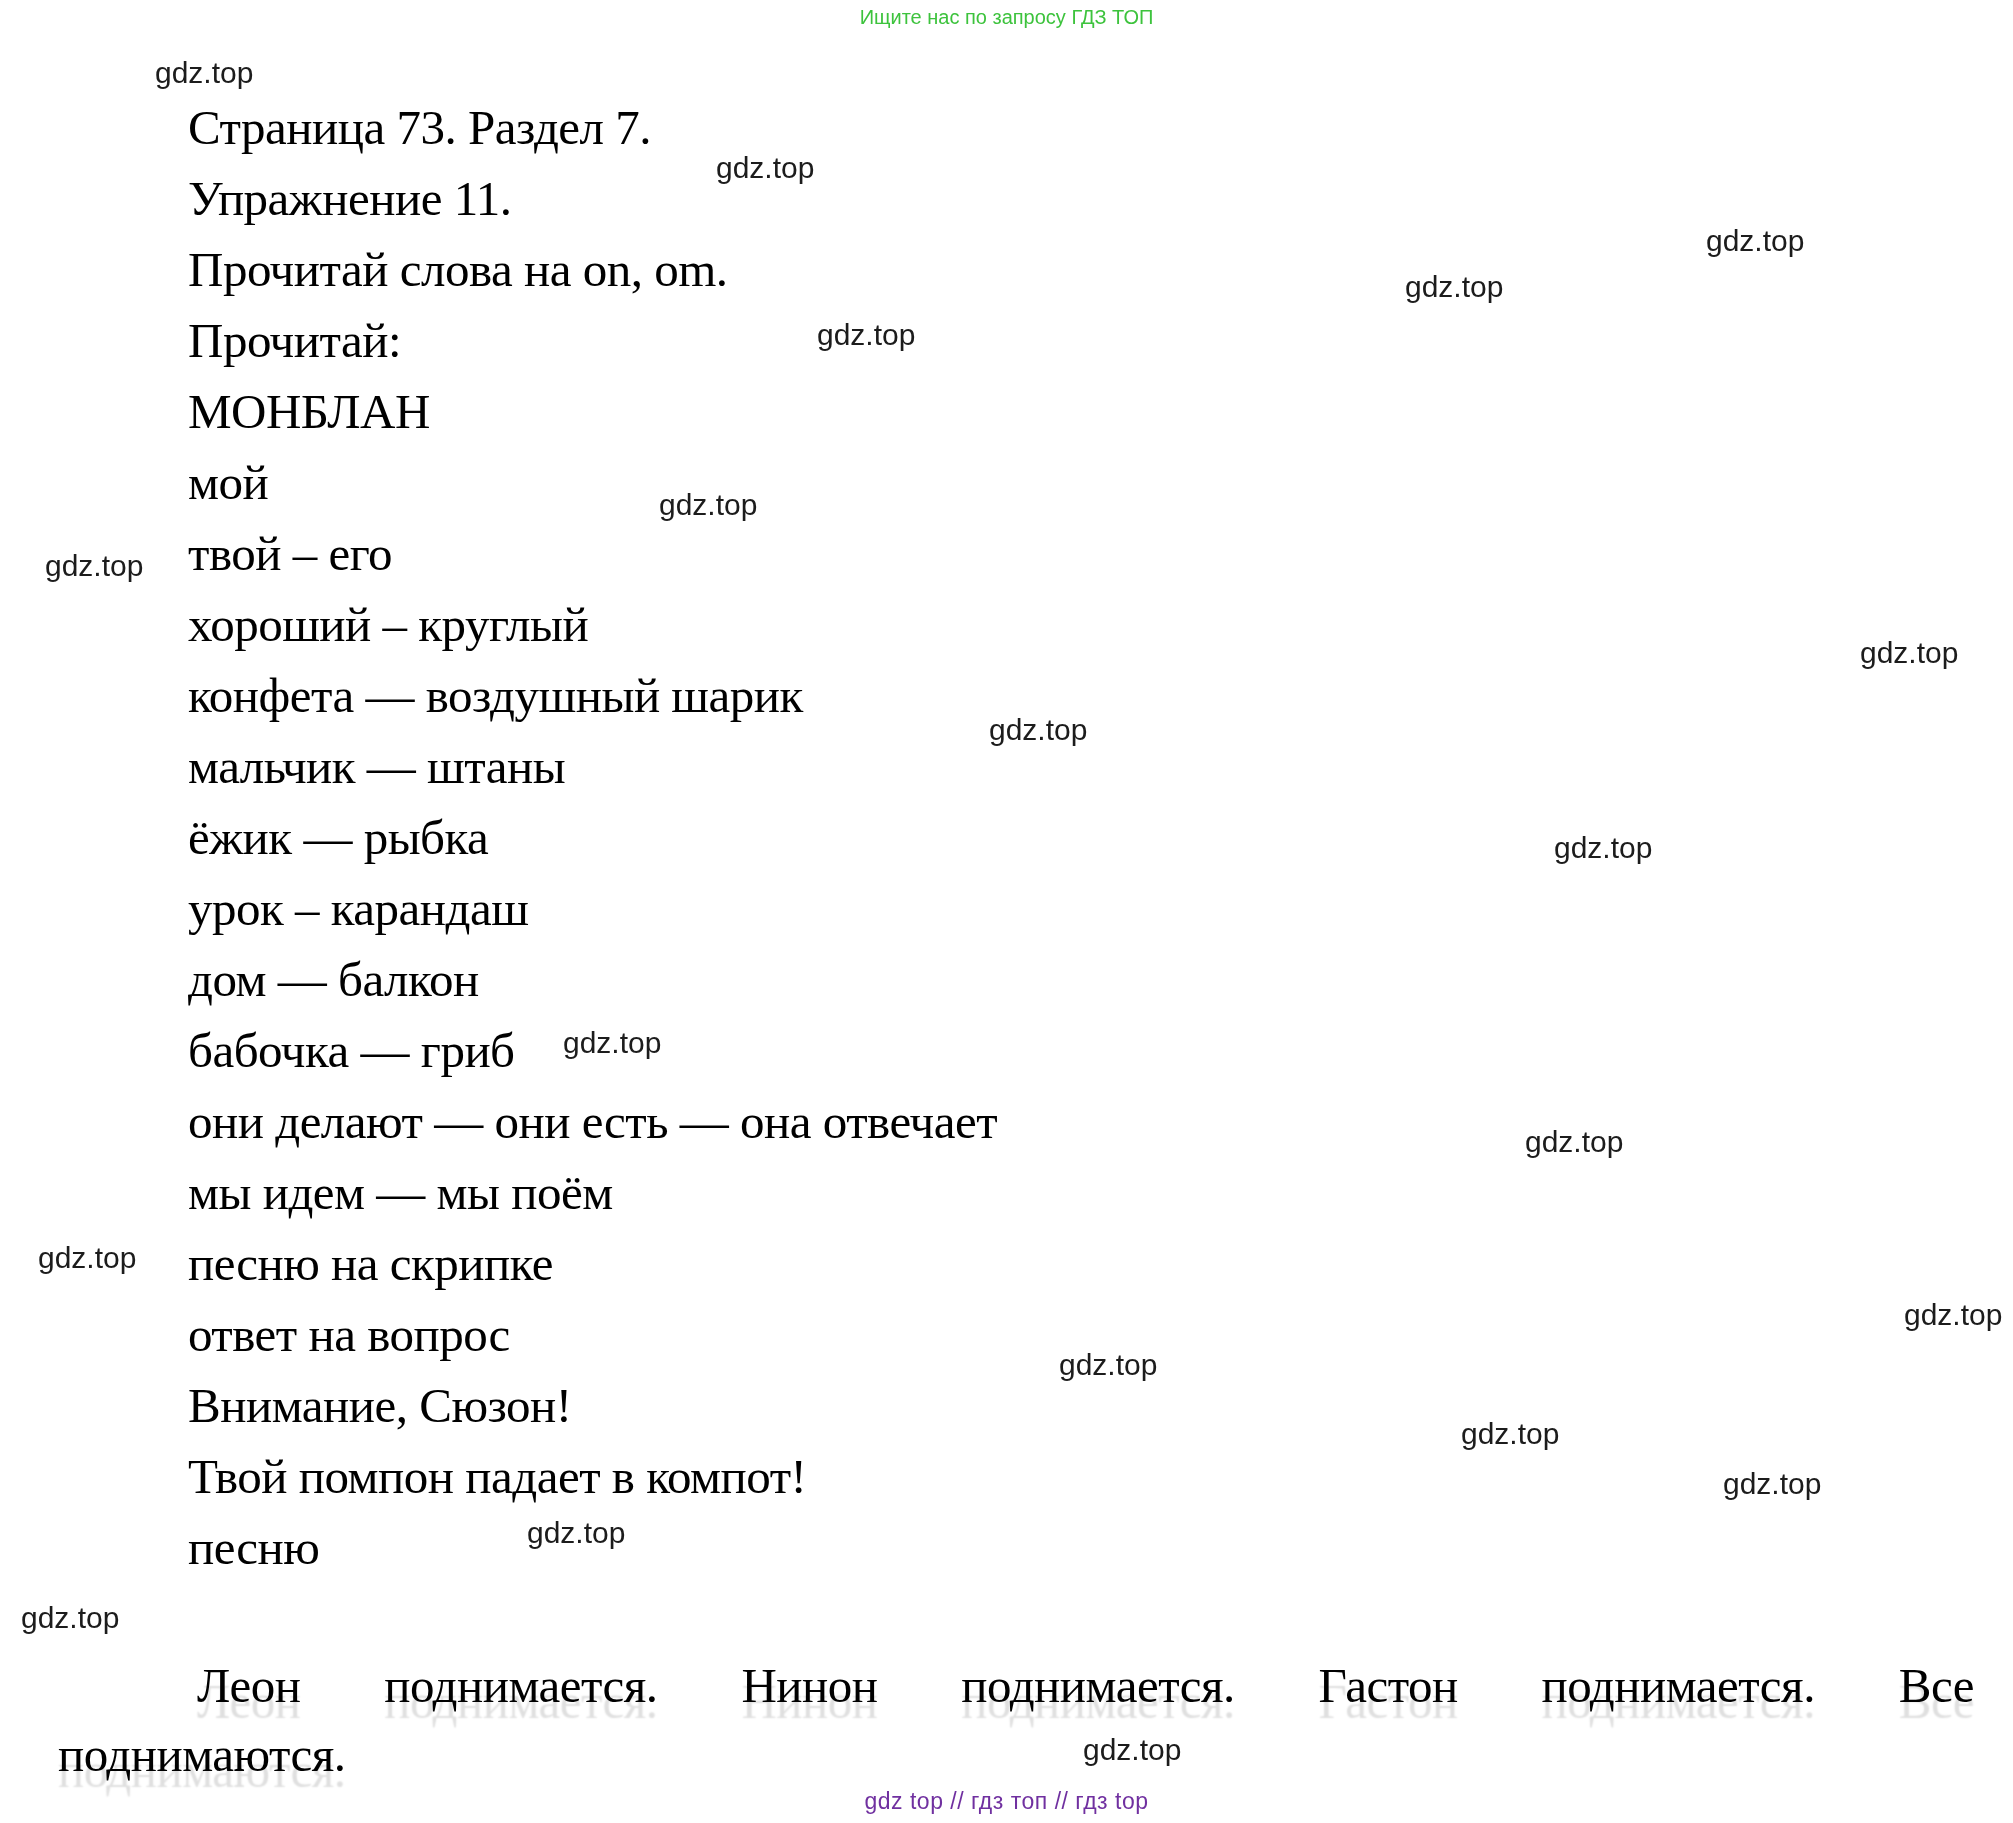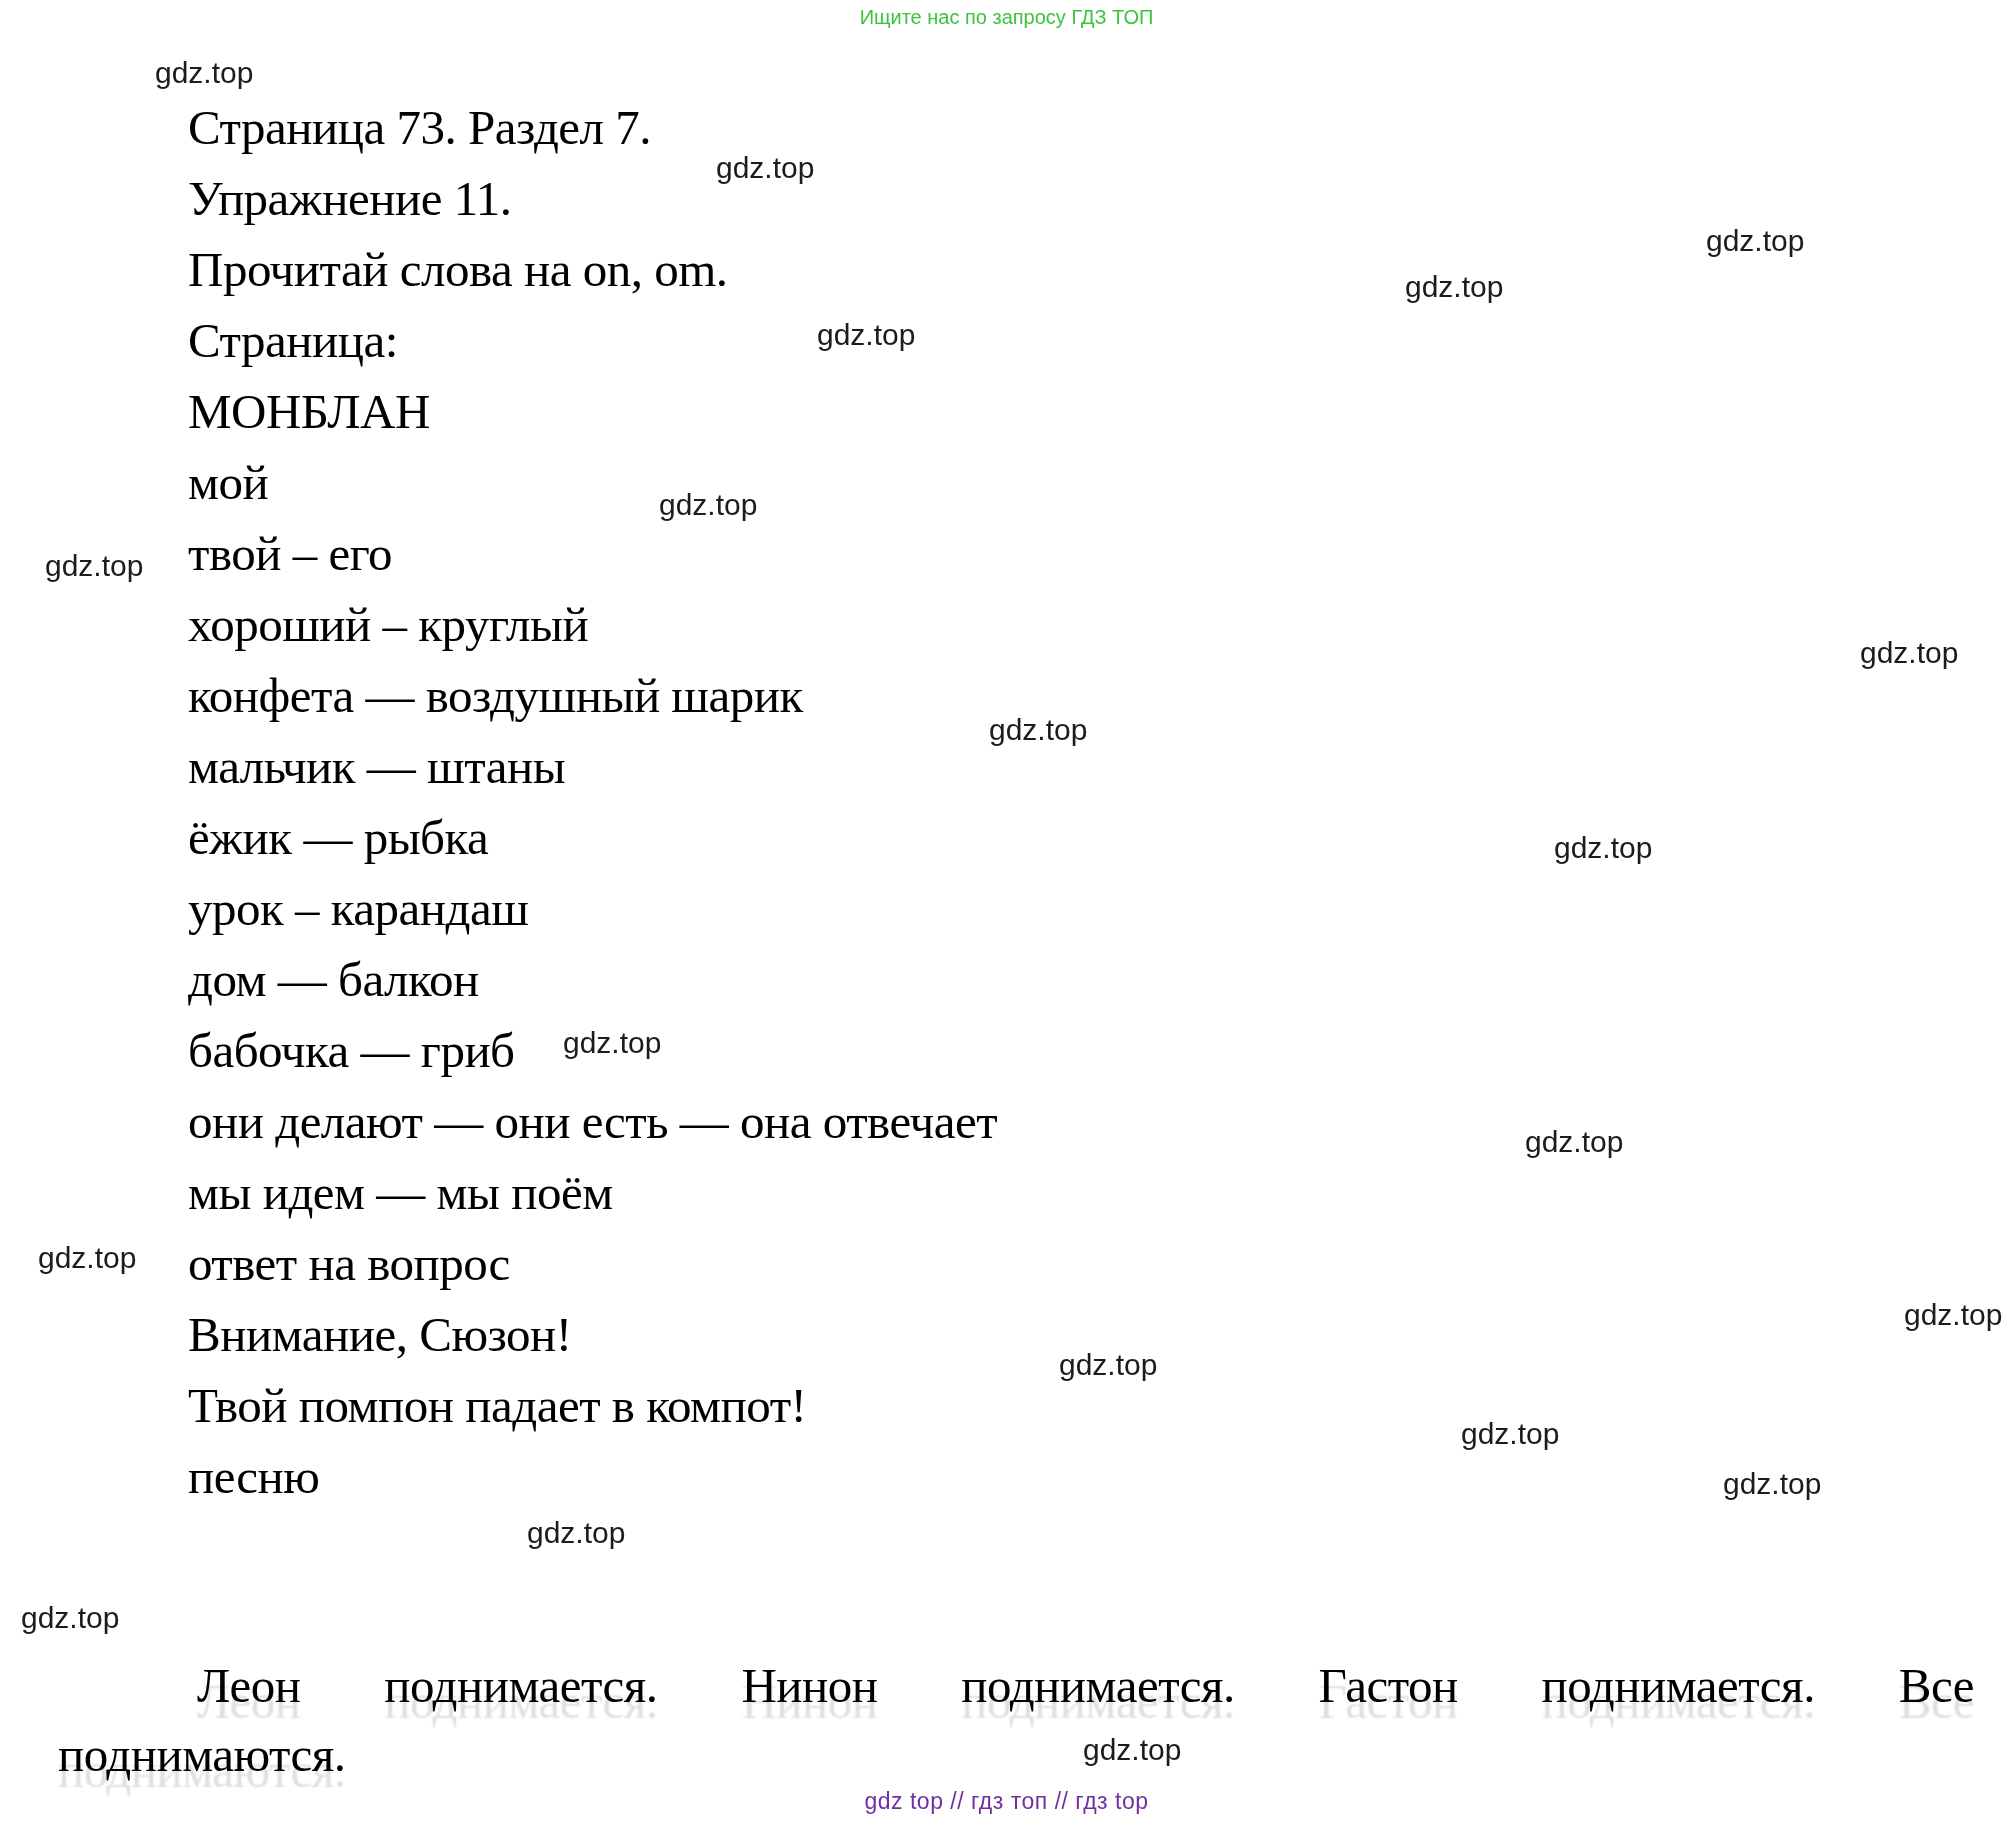--- a/index.html
+++ b/index.html
@@ -75,35 +75,36 @@
 </head>
 <body>
 
 <div class="promo">Ищите нас по запросу ГДЗ ТОП</div>
 
 <div class="content">
   <div>
       <div class="line bold">Страница 73. Раздел 7.</div>
       <div class="line bold">Упражнение 11.</div>
       <div class="line bold">Прочитай слова на on, om.</div>
-      <div class="line bold">Страница:</div>
+      <div class="line bold">Прочитай:</div>
     </div>
   <div>
       <div class="line">МОНБЛАН</div>
       <div class="line">мой</div>
       <div class="line">твой – его</div>
       <div class="line">хороший – круглый</div>
       <div class="line">конфета — воздушный шарик</div>
       <div class="line">мальчик — штаны</div>
       <div class="line">ёжик — рыбка</div>
       <div class="line">урок – карандаш</div>
       <div class="line">дом — балкон</div>
       <div class="line">бабочка — гриб</div>
       <div class="line">они делают — они есть — она отвечает</div>
       <div class="line">мы идем — мы поём</div>
+      <div class="line">песню на скрипке</div>
       <div class="line">ответ на вопрос</div>
       <div class="line">Внимание, Сюзон!</div>
       <div class="line">Твой помпон падает в компот!</div>
       <div class="line">песню</div>
     </div>
 </div>
 
 <p class="answer">Леон поднимается. Нинон поднимается. Гастон поднимается. Все поднимаются.</p>
 
 <div class="footer">gdz top  //  гдз топ  //  гдз top</div>

